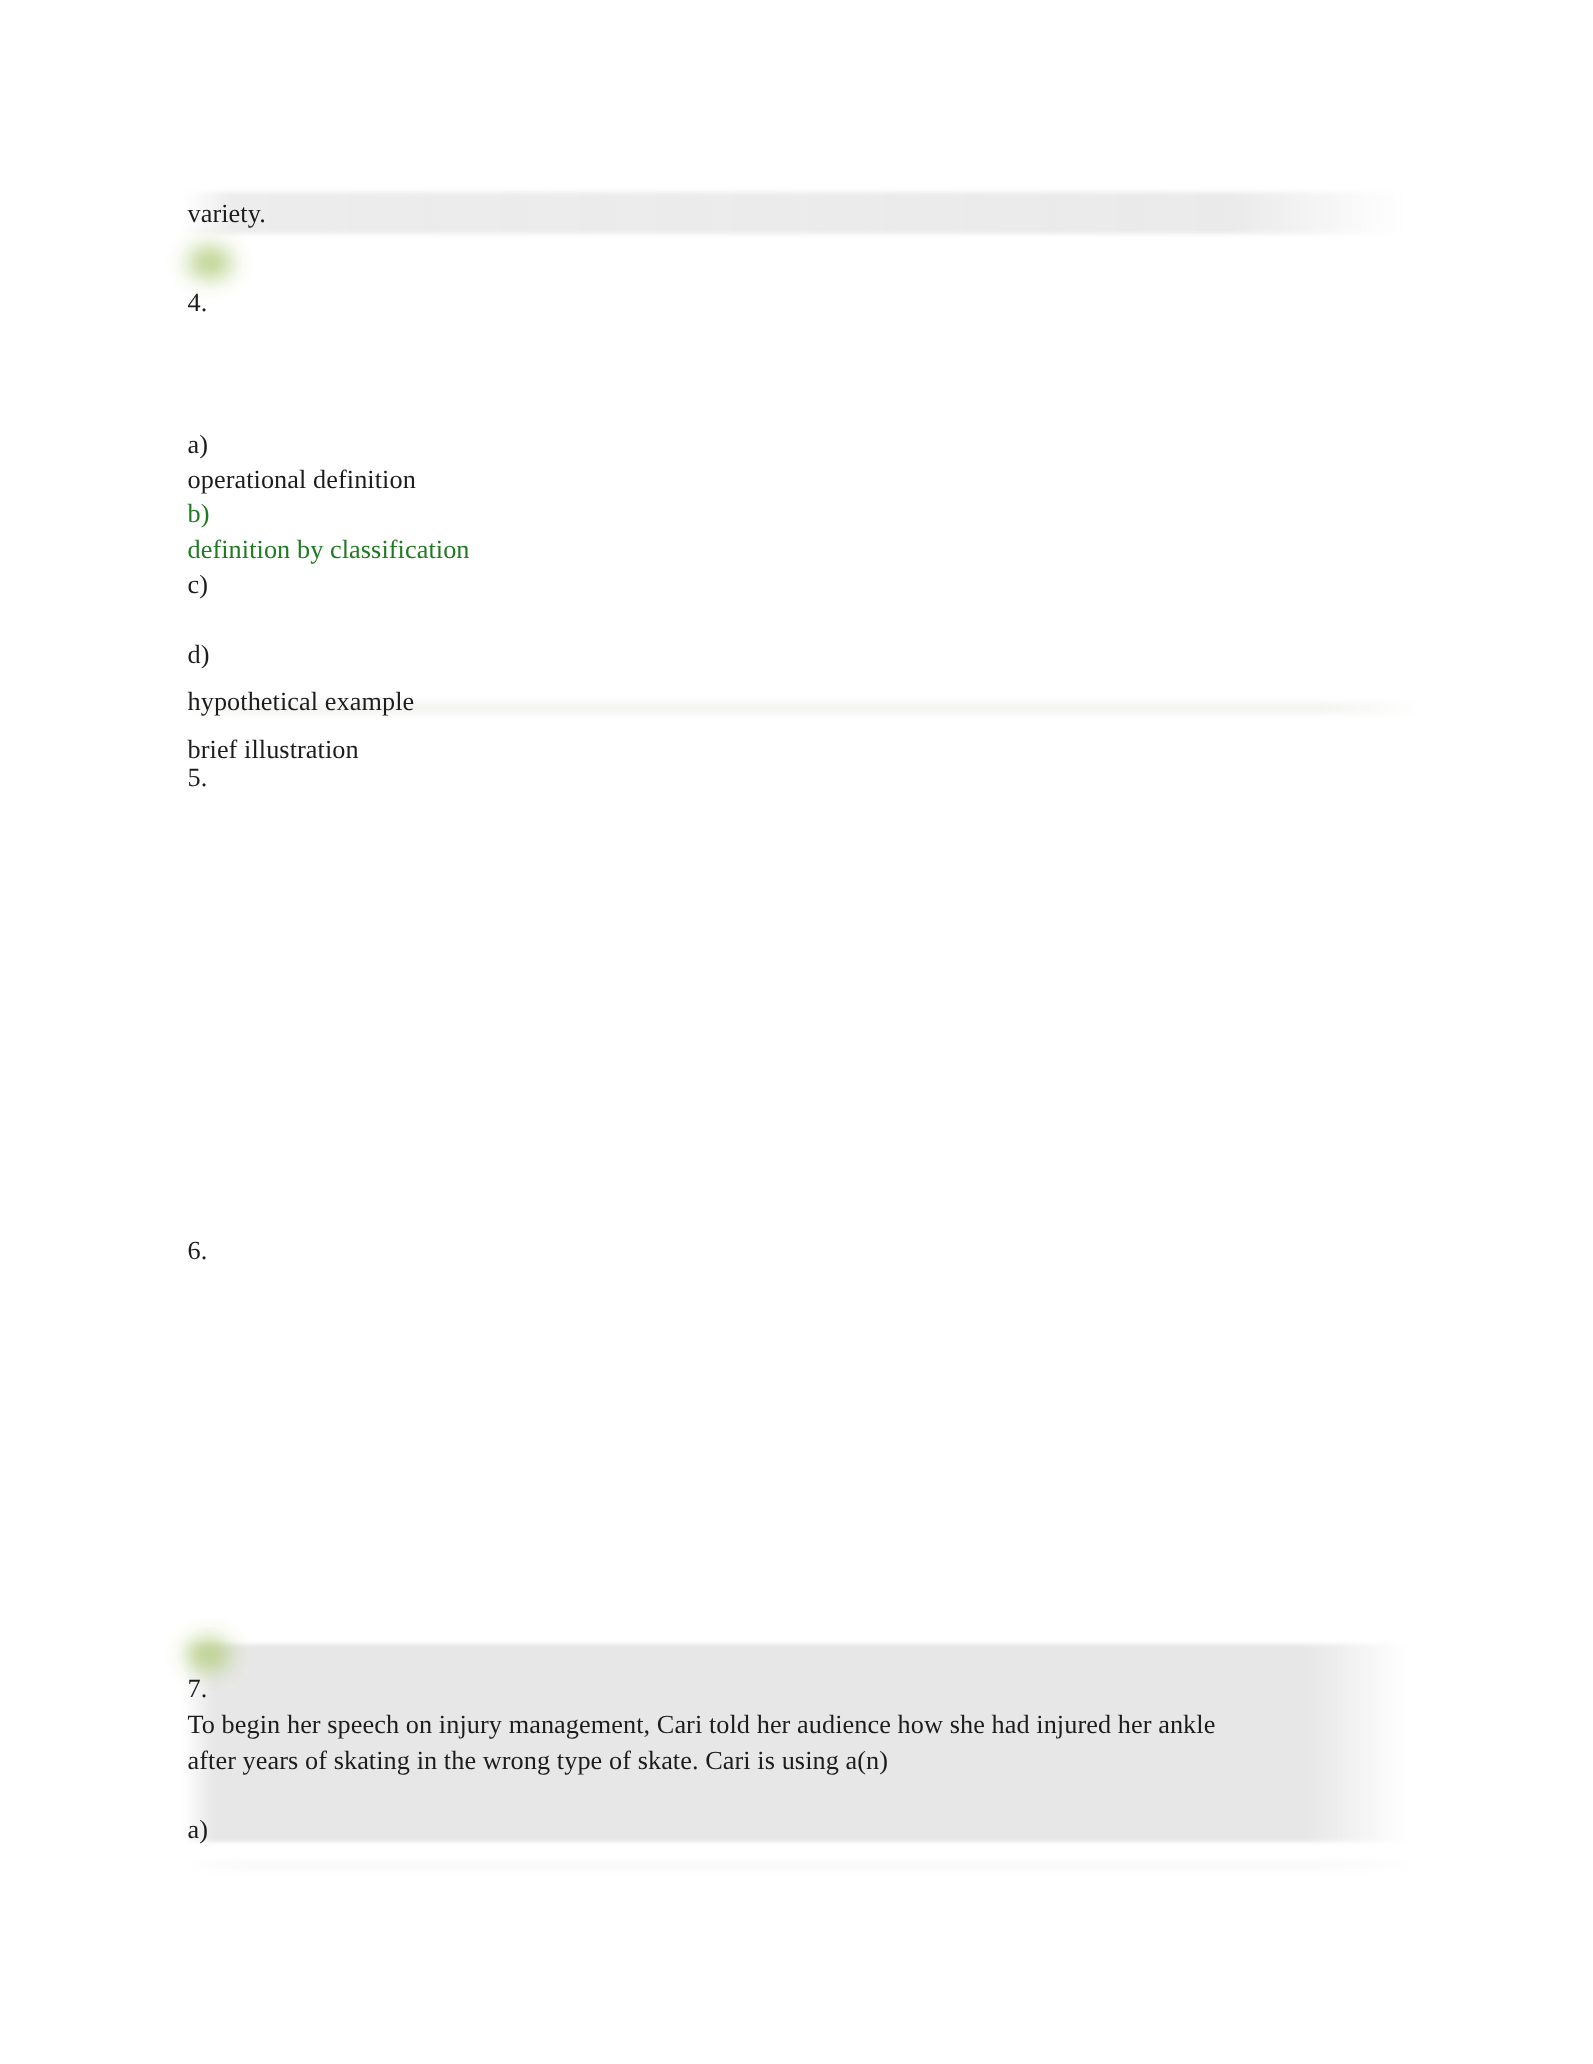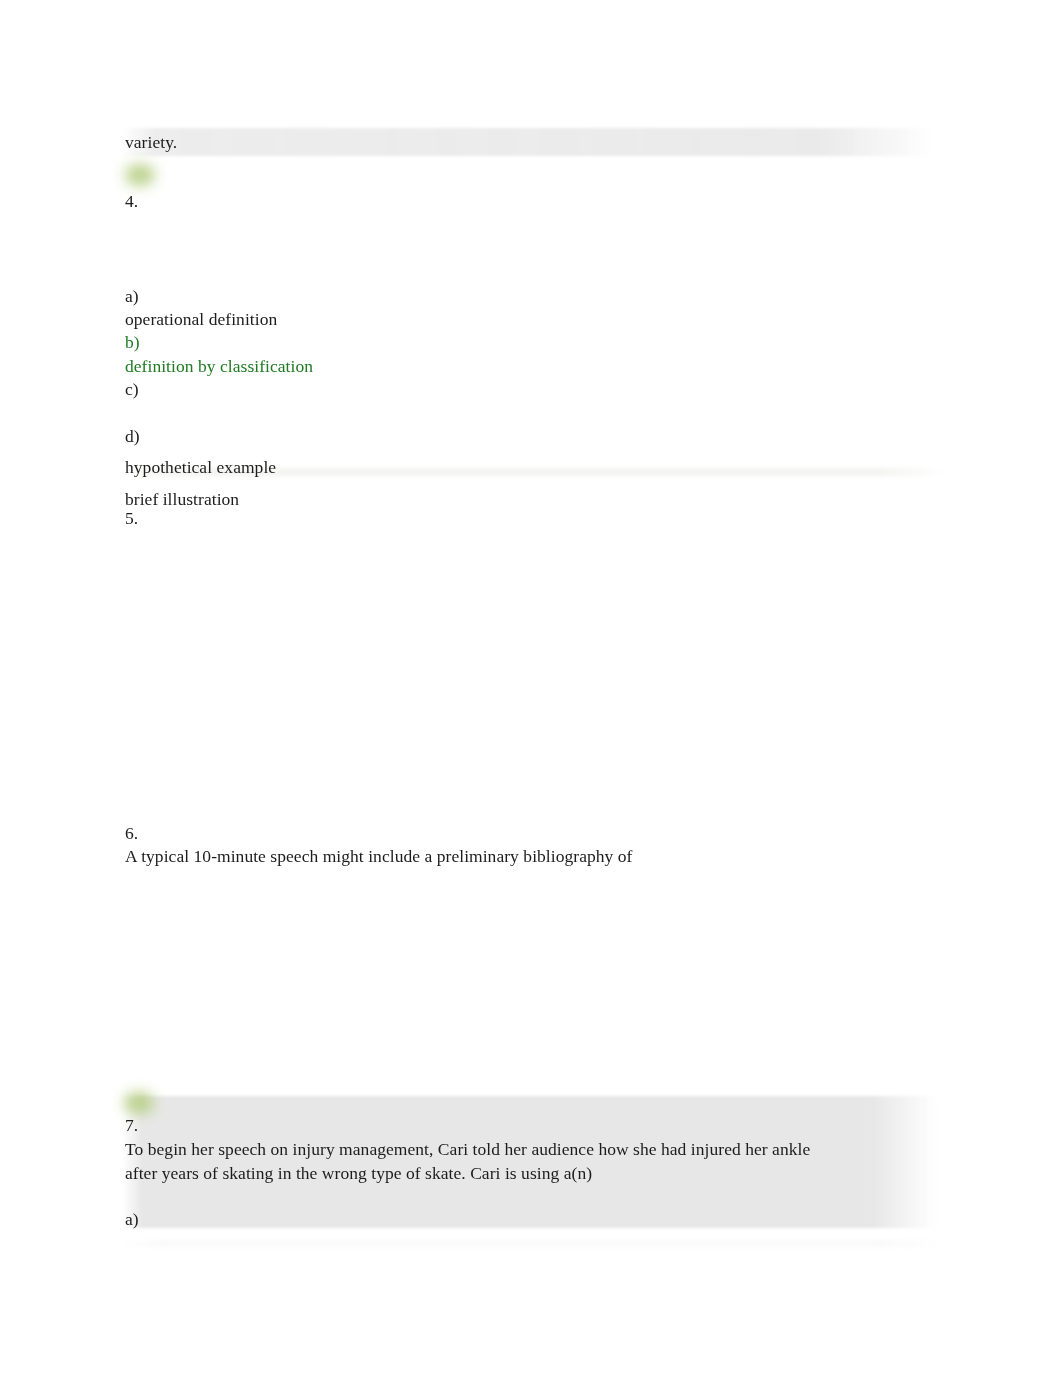--- a/index.html
+++ b/index.html
@@ -149,19 +149,18 @@
 
   <div class="txt opt t-o4c">c)</div>
   <div class="txt opt t-o4ct">hypothetical example</div>
 
   <div class="txt opt t-o4d">d)</div>
   <div class="txt opt t-o4dt">brief illustration</div>
 
   <div class="txt qnum t-q5num">5.</div>
 
   <div class="txt qnum t-q6num">6.</div>
-  <div class="txt qbody t-q6body">A typical 10-minute speech might include a preliminary bibliography of</div>
 
   <div class="txt qnum t-q7num">7.</div>
   <div class="txt qbody t-q7body">To begin her speech on injury management, Cari told her audience how she had injured her ankle after years of skating in the wrong type of skate. Cari is using a(n)</div>
   <div class="txt opt t-o7a">a)</div>
 
 </div>
 
 </body></html>

